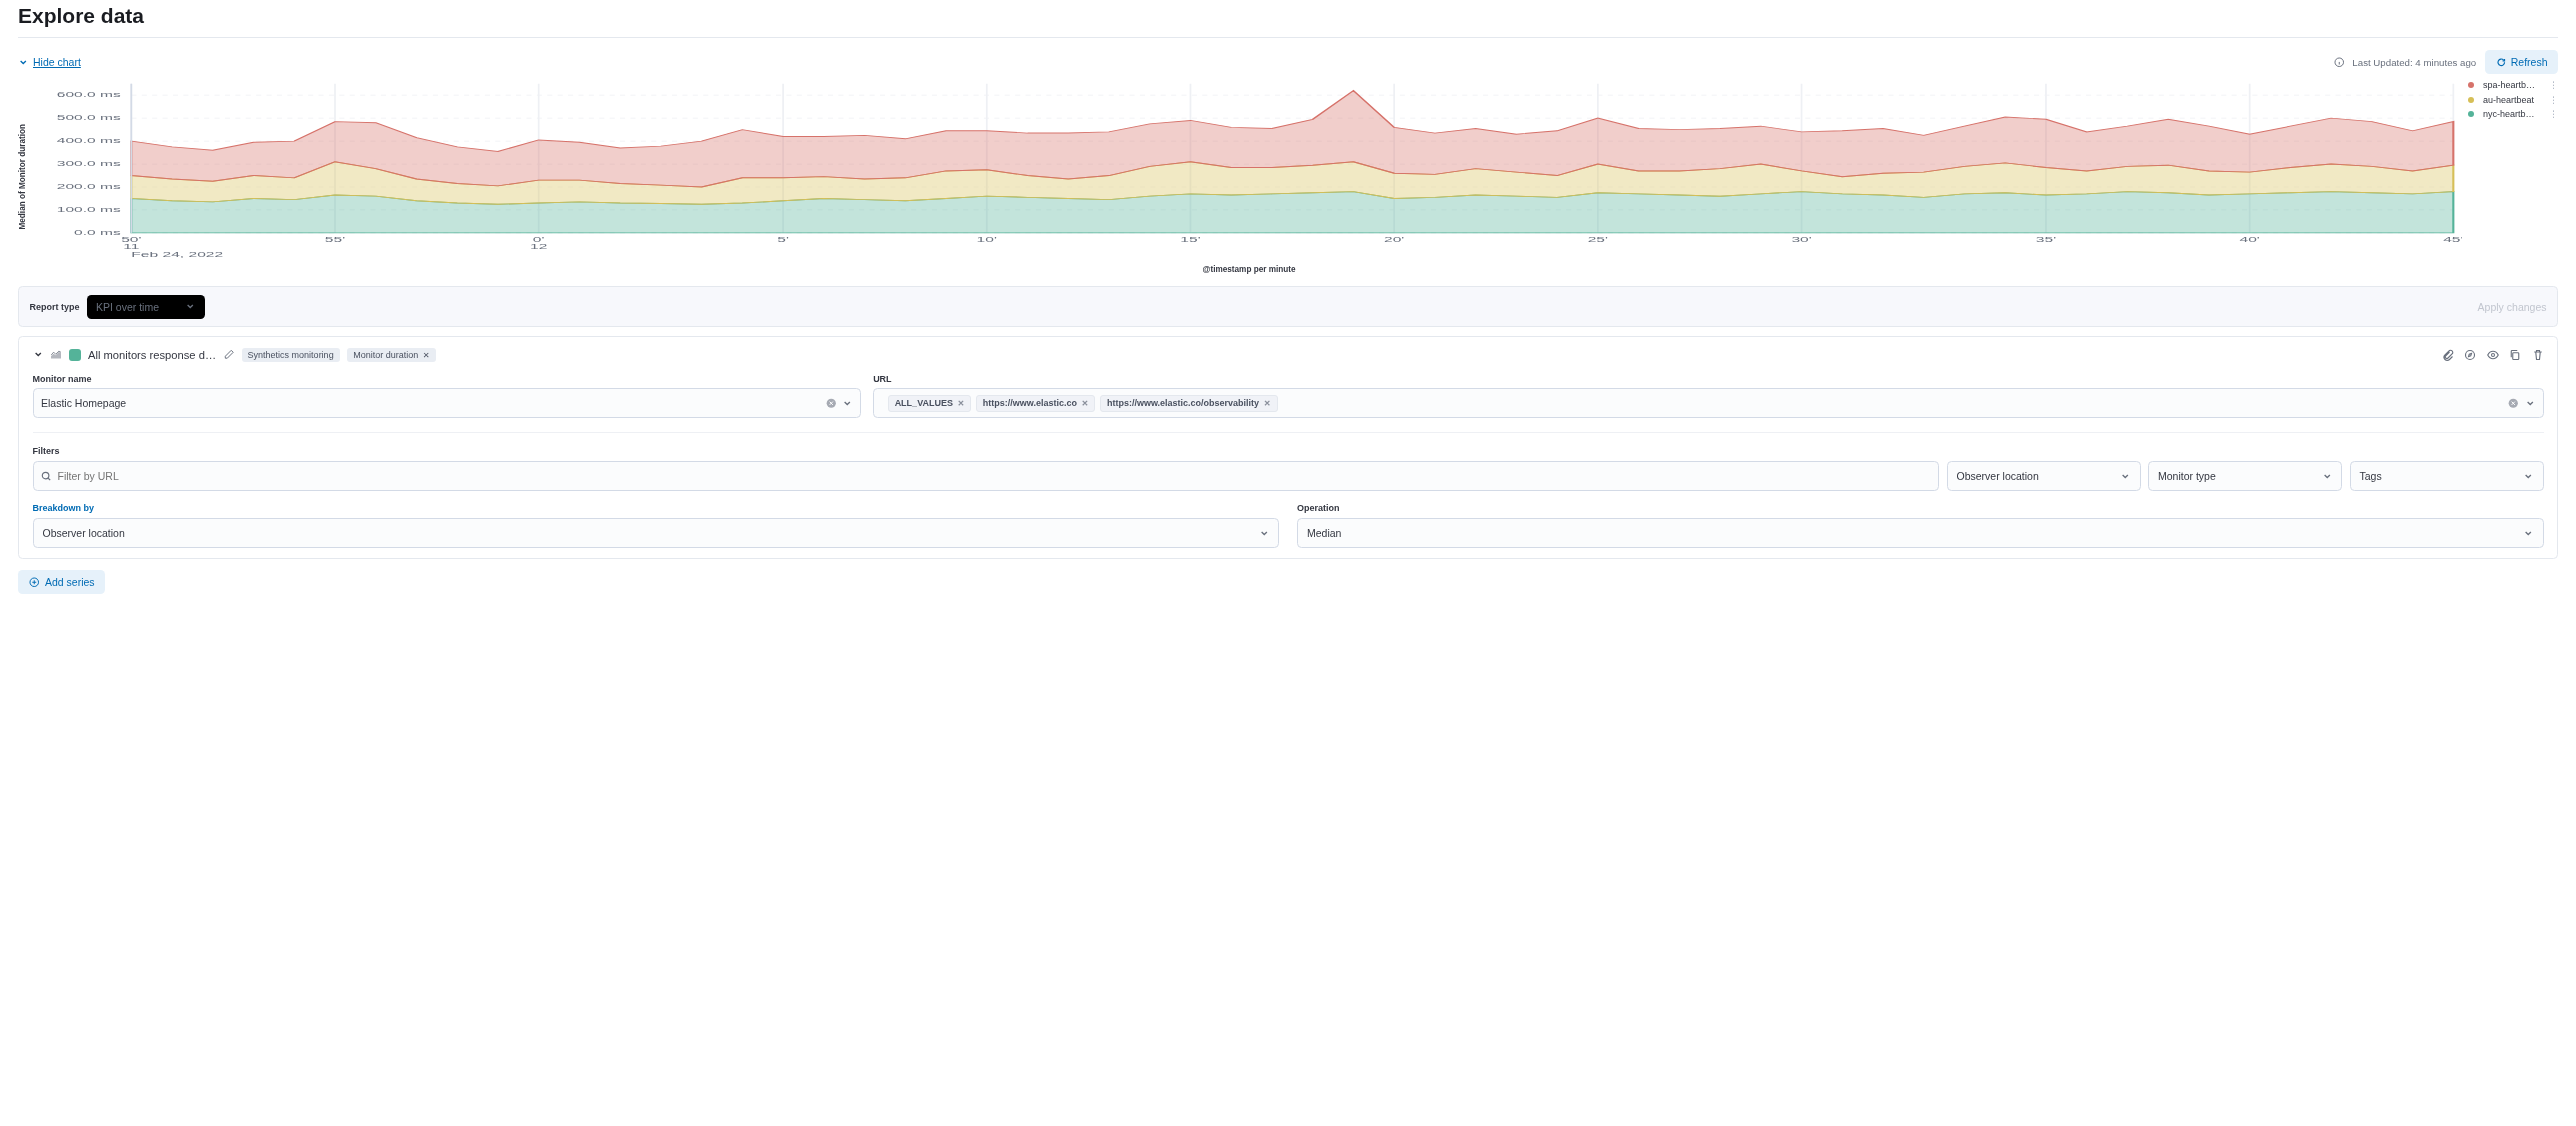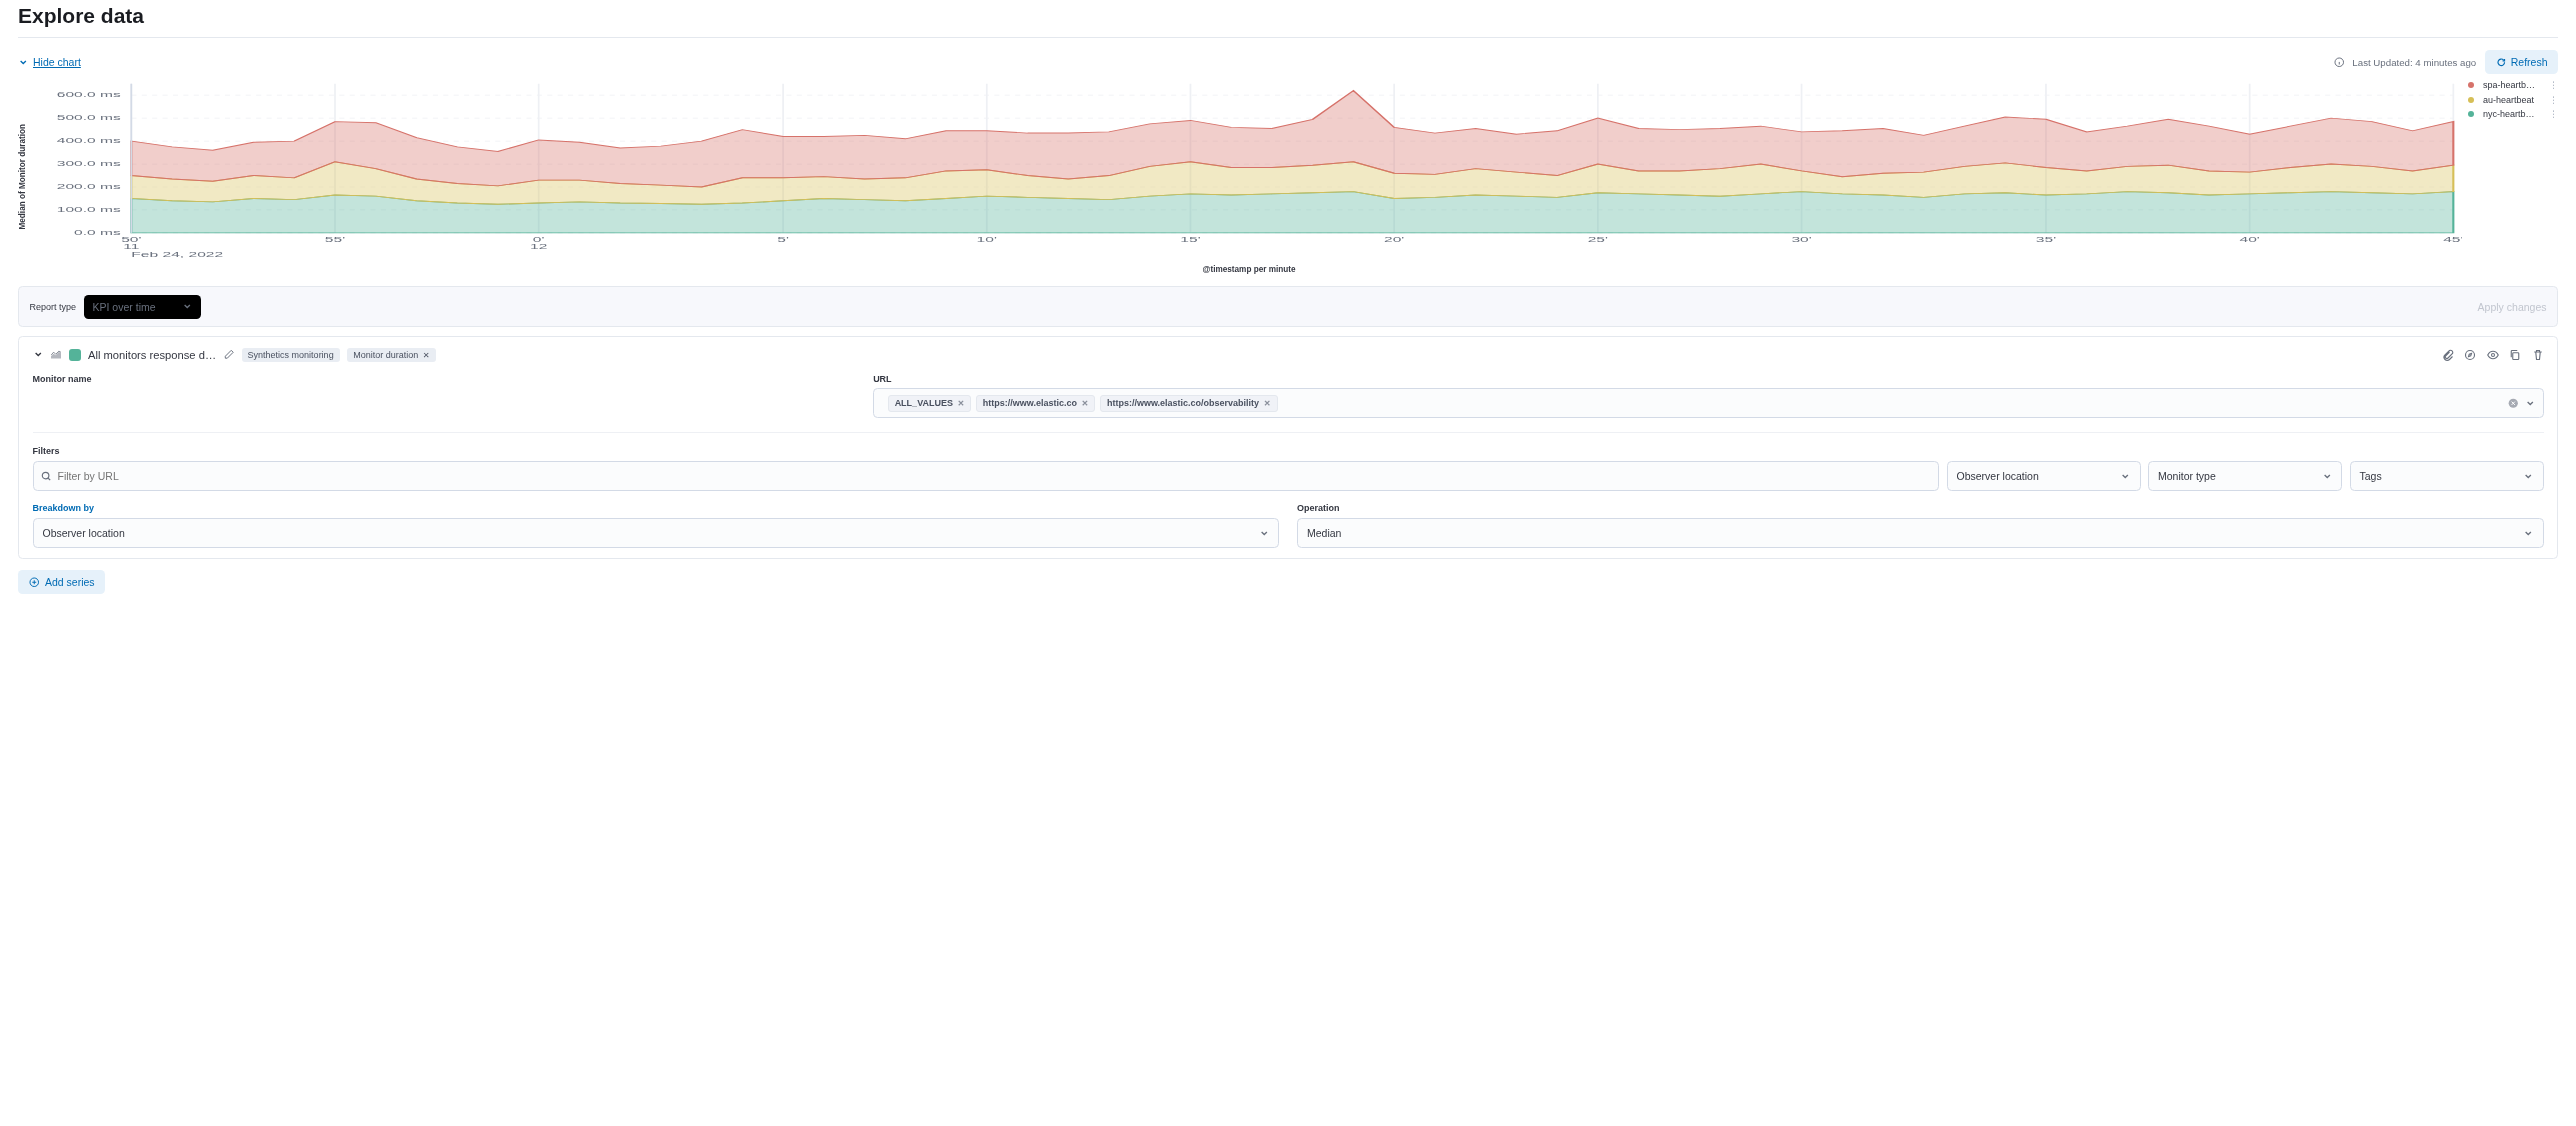--- a/index.html
+++ b/index.html
@@ -22,21 +22,21 @@
 .legend-item { display: flex; align-items: center; gap: 9px; margin-bottom: 4.5px; color: #343741; }
 .legend-dot { width: 6px; height: 6px; border-radius: 50%; flex-shrink: 0; }
 .legend-item span.label { flex: 1; overflow: hidden; text-overflow: ellipsis; white-space: nowrap; }
 .legend-item .menu { color: #98a2b3; cursor: pointer; }
 
 .chart-svg { width: 100%; height: 179px; display: block; }
 .chart-x-label { text-align: center; font-size: 8.2px; font-weight: 600; color: #343741; margin-top: 6px; }
 
 .config-panel { background: #f7f8fc; border: 0.7px solid #e4e8ee; border-radius: 4.5px; padding: 7.5px 10.5px; display: flex; align-items: center; justify-content: space-between; margin-top: 12px; }
 .config-left { display: flex; align-items: center; gap: 7.5px; }
-.report-type-label { font-size: 9px; font-weight: 400; color: #343741; }
+.report-type-label { font-size: 9px; font-weight: 700; color: #343741; }
 .select-pill { display: inline-flex; align-items: center; gap: 26px; background: #000000; border-radius: 4.5px; padding: 6px 9px; color: #69707d; font-size: 10.5px; cursor: pointer; }
 .apply-btn { background: transparent; border: none; color: #c2c6cf; font-size: 10.5px; cursor: not-allowed; }
 
 .series-panel { border: 0.7px solid #e4e8ee; border-radius: 4.5px; margin-top: 9px; padding: 10.5px 13.5px; }
 .series-header { display: flex; align-items: center; justify-content: space-between; }
 .series-header-left { display: flex; align-items: center; gap: 7.5px; }
 .series-header-left svg.chevron { width: 10.5px; height: 10.5px; color: #343741; cursor: pointer; }
 .series-icon { color: #69707d; }
 .series-color { width: 12px; height: 12px; border-radius: 3px; background: #54b399; }
 .series-title { font-size: 11.2px; color: #343741; max-width: 135px; overflow: hidden; text-overflow: ellipsis; white-space: nowrap; }
@@ -232,20 +232,30 @@
           </svg>
         <svg viewBox="0 0 16 16" fill="none" stroke="currentColor" stroke-width="1.5">
             <path d="M3 4h10M6 4V2h4v2M5 4l1 10h4l1-10"></path>
           </svg>
       </div>
     </div>
 
     <div class="fields-row">
       <div class="field" style="flex:0 0 33%">
         <span class="field-label">Monitor name</span>
+        <div class="input-wrap">
+          <input value="Elastic Homepage" style="">
+          <svg class="icon-sm clear" viewBox="0 0 16 16" fill="#a6aab3">
+              <circle cx="8" cy="8" r="7"></circle>
+              <path d="M5.5 5.5l5 5M10.5 5.5l-5 5" stroke="#fff" stroke-width="1.5"></path>
+            </svg>
+          <svg class="icon-sm" viewBox="0 0 16 16" fill="none" stroke="#69707d" stroke-width="2">
+              <path d="M4 6l4 4 4-4"></path>
+            </svg>
+        </div>
       </div>
       <div class="field" style="flex:1">
         <span class="field-label">URL</span>
         <div class="input-wrap">
           <div class="chips-row" id="url-chips">
               <span class="chip">
                 <span>ALL_VALUES</span>
                 <span class="x">✕</span>
               </span>
               <span class="chip">

